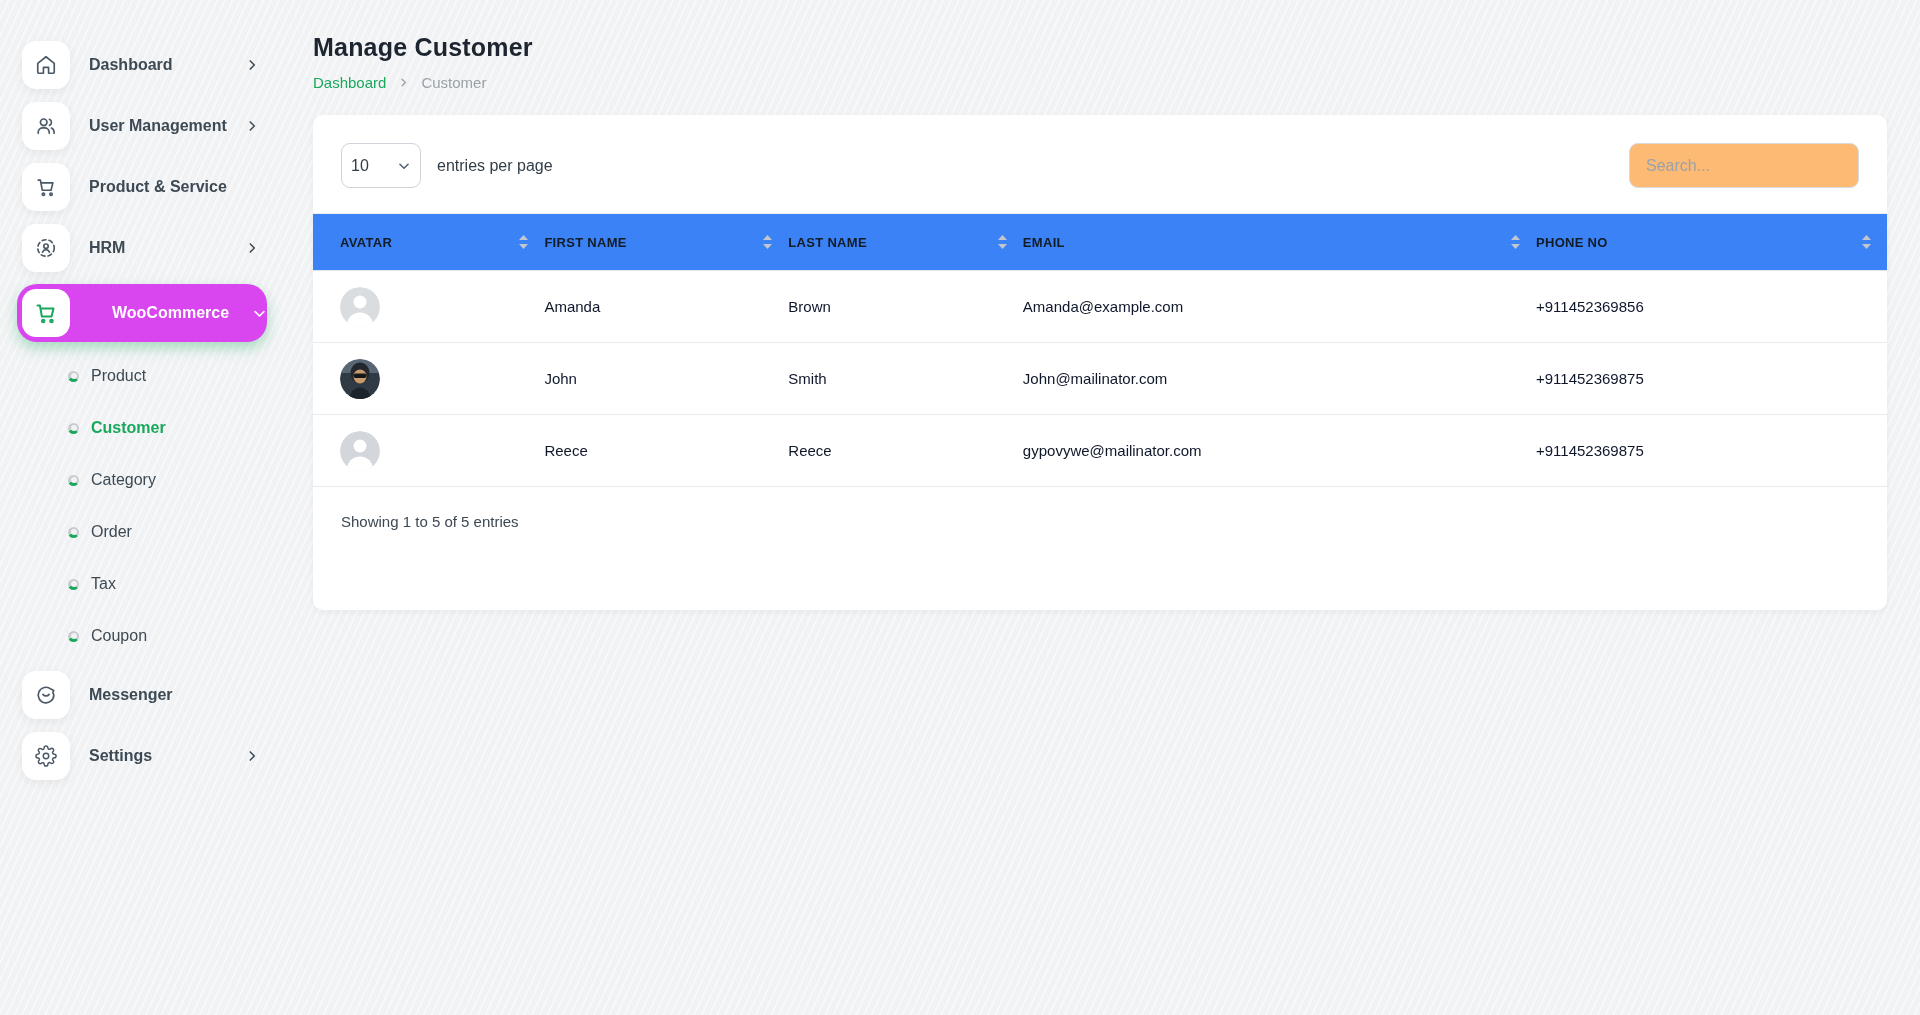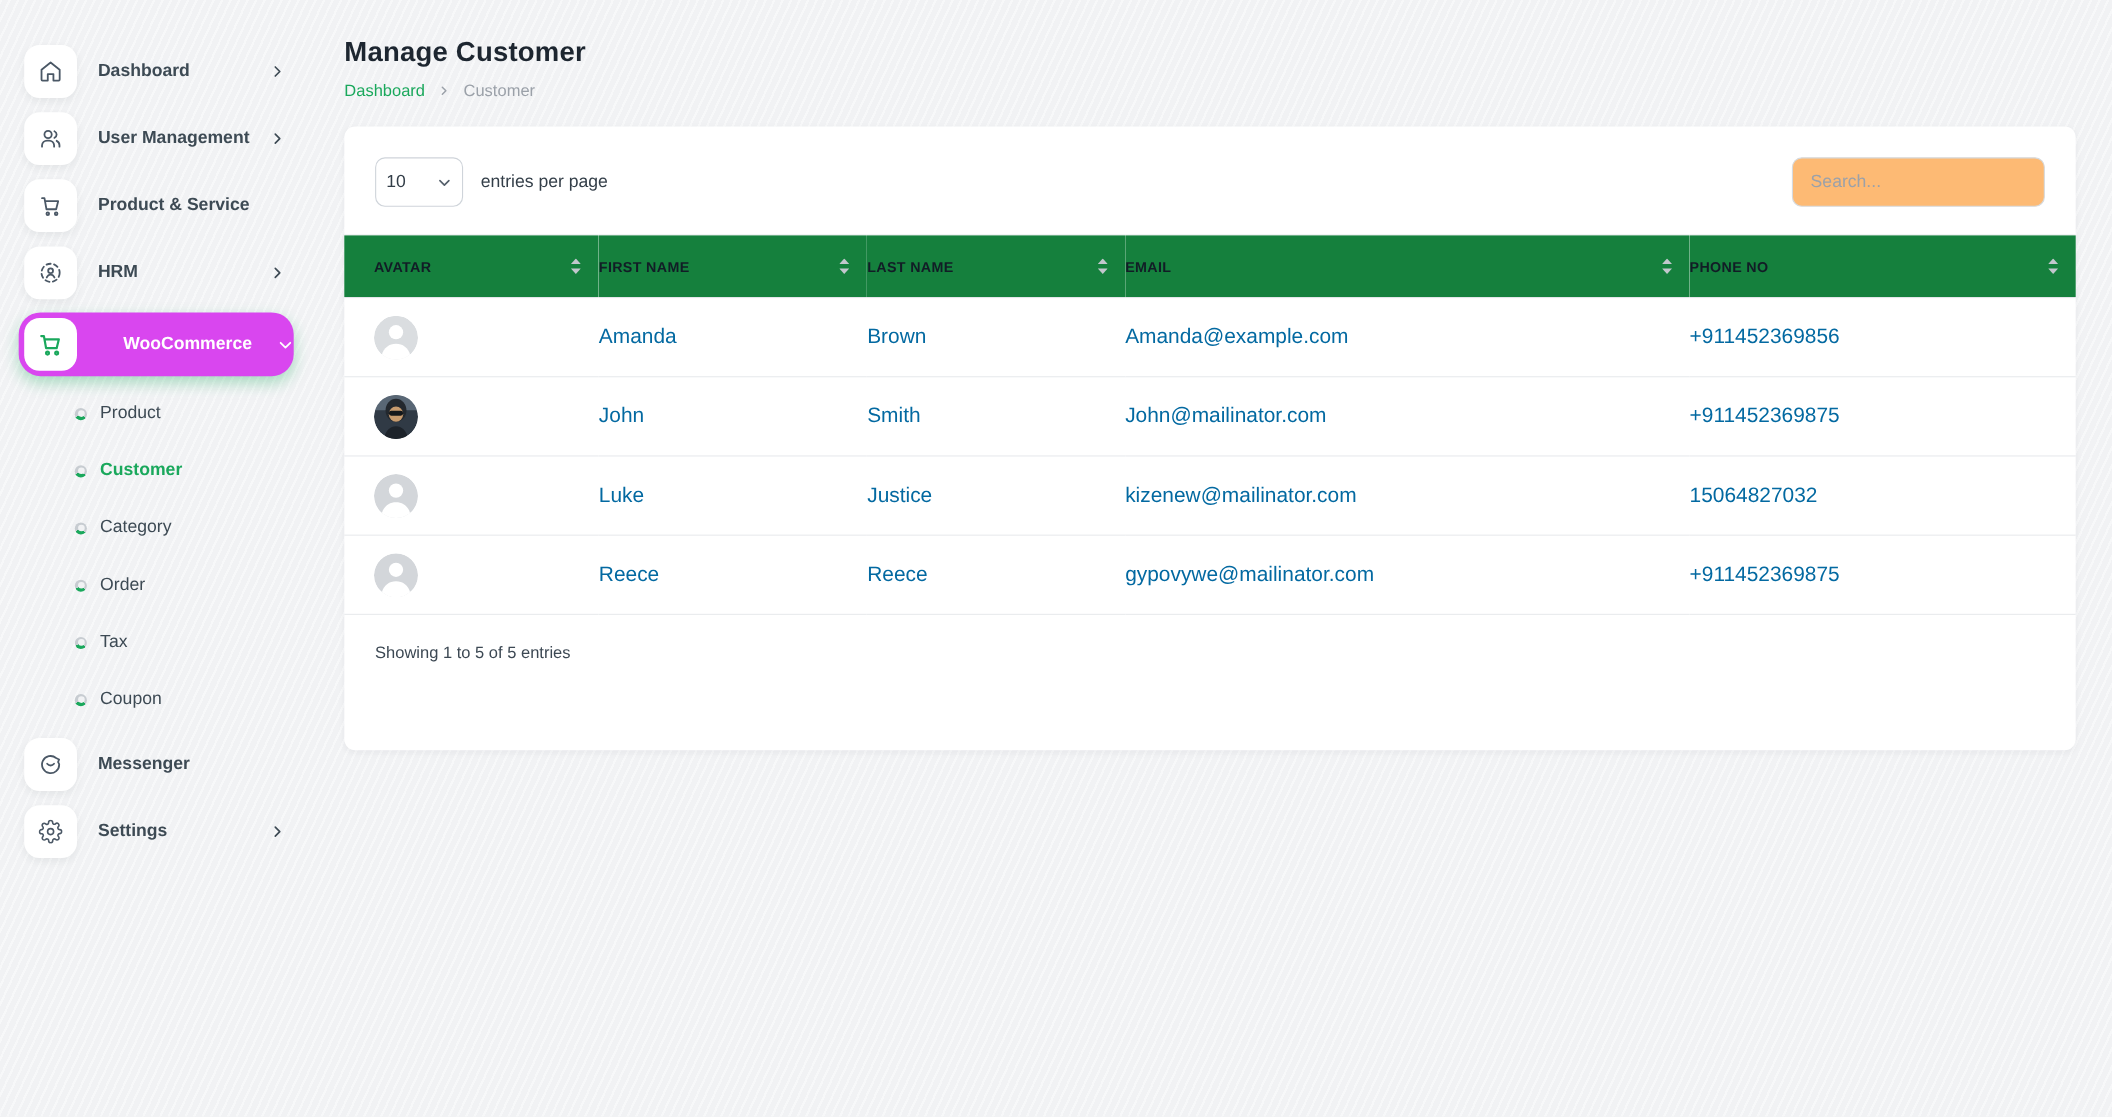--- a/index.html
+++ b/index.html
@@ -69,29 +69,29 @@
   .search-input {
     width:230px; height:45px; border:1.5px solid #d6dade; border-radius:9px;
     padding:0 16px; font-size:16px; color:#333e48; outline:none; background:#fdba74;
     font-family:"Liberation Sans","DejaVu Sans",sans-serif;
   }
   .search-input::placeholder { color:#9ba1a9; }
 
   table { width:100%; border-collapse:collapse; table-layout:fixed; margin-top:25px; }
   col.c1{width:14.7%;} col.c2{width:15.5%;} col.c3{width:14.9%;} col.c4{width:32.6%;} col.c5{width:22.3%;}
   thead th {
-    background:#15803d; height:57px; text-align:left; font-size:13px; font-weight:700;
+    background:#3b82f6; height:57px; text-align:left; font-size:13px; font-weight:700;
     color:#121c26; letter-spacing:.3px; text-transform:uppercase;
     border-top:1px solid #eceef0; border-bottom:1px solid #e3e6e9;
     position:relative; padding:0; cursor:pointer;
   }
   thead th:first-child, tbody td:first-child { padding-left:27px; }
   .sort { position:absolute; right:16px; top:50%; transform:translateY(-50%); display:flex; flex-direction:column; gap:2px; }
   .sort svg { display:block; }
-  tbody td { height:72px; border-bottom:1px solid #e8eaed; font-size:19px; color:#0369a1; padding:0; }
+  tbody td { height:72px; border-bottom:1px solid #e8eaed; font-size:15px; color:#0f172a; padding:0; }
   .avatar { width:40px; height:40px; border-radius:50%; overflow:hidden; display:block; }
 
   .table-footer { margin:26px 28px 0 28px; font-size:15px; color:#3c4853; }
 </style>
 </head>
 <body>
 
 <div class="sidebar">
 
   <div class="nav-item">
@@ -340,33 +340,20 @@
           <td>+911452369875</td>
         </tr>
         <tr>
           <td>
               <span class="avatar"><svg width="40" height="40" viewBox="0 0 40 40">
                   <circle cx="20" cy="20" r="20" fill="#d3d6da"></circle>
                   <circle cx="20" cy="15" r="6.5" fill="#ffffff"></circle>
                   <path d="M7 36c1.8-7 7-10.5 13-10.5S31.2 29 33 36a20 20 0 0 1-26 0z" fill="#ffffff"></path>
                 </svg></span>
             </td>
-          <td>Luke</td>
-          <td>Justice</td>
-          <td>kizenew@mailinator.com</td>
-          <td>15064827032</td>
-        </tr>
-        <tr>
-          <td>
-              <span class="avatar"><svg width="40" height="40" viewBox="0 0 40 40">
-                  <circle cx="20" cy="20" r="20" fill="#d3d6da"></circle>
-                  <circle cx="20" cy="15" r="6.5" fill="#ffffff"></circle>
-                  <path d="M7 36c1.8-7 7-10.5 13-10.5S31.2 29 33 36a20 20 0 0 1-26 0z" fill="#ffffff"></path>
-                </svg></span>
-            </td>
           <td>Reece</td>
           <td>Reece</td>
           <td>gypovywe@mailinator.com</td>
           <td>+911452369875</td>
         </tr>
       </tbody>
     </table>
 
     <div class="table-footer">Showing 1 to 5 of 5 entries</div>
   </div>

